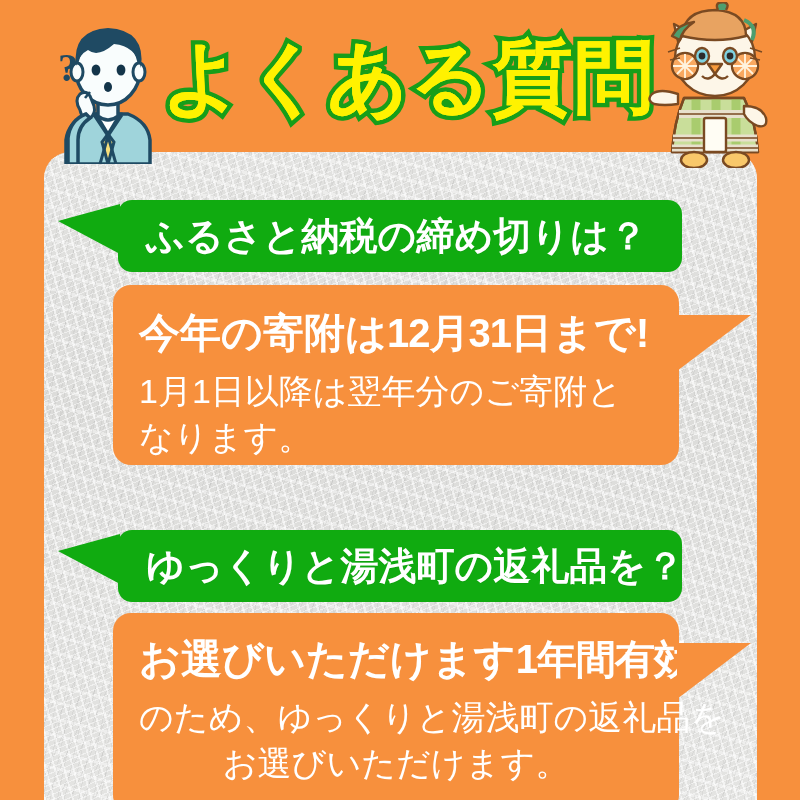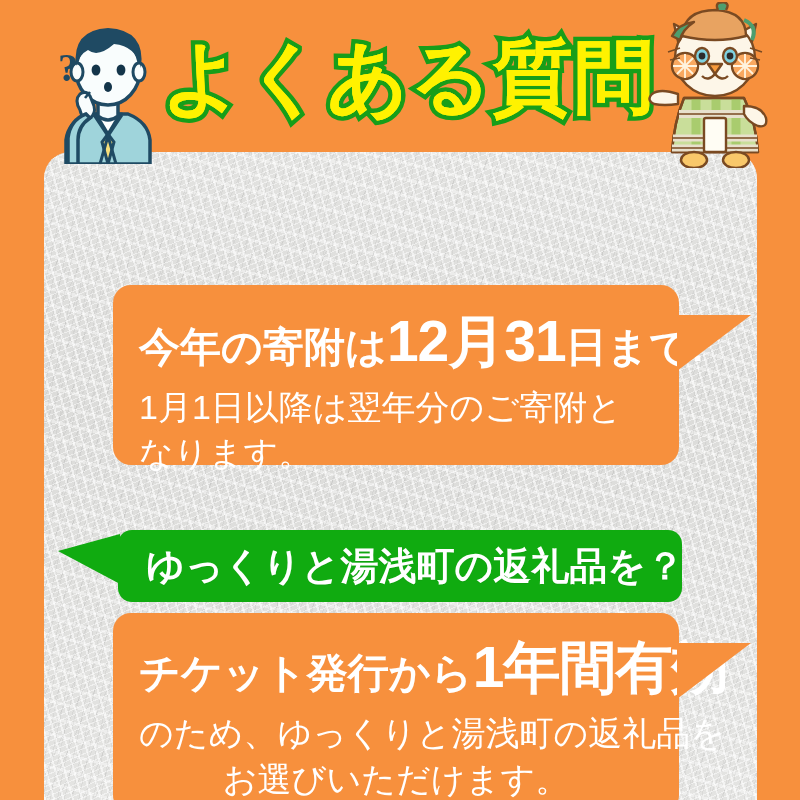--- a/index.html
+++ b/index.html
@@ -82,21 +82,21 @@
     position:absolute;left:113px;width:566px;
     background:#F7903D;border-radius:18px;
   }
   .abox .atail{
     position:absolute;right:-72px;top:30px;width:74px;height:56px;
     background:#F7903D;
     clip-path:polygon(0 0, 100% 0, 0 100%);
   }
   .aline{color:#fff;padding:0 26px;white-space:nowrap;line-height:1;}
   .big{font-size:41px;font-weight:bold;}
-  .huge{font-size:57px;font-weight:bold;letter-spacing:-1px;}
+  .huge{font-size:40px;font-weight:bold;letter-spacing:-1px;}
   .sm{font-size:34px;font-weight:normal;}
 </style>
 </head>
 <body>
 
 <div class="stage">
 
   <div class="paper"></div>
 
   <div class="header">
@@ -190,37 +190,41 @@
           <path d="M64 62 L78 62 L71 72 Z" fill="#F79A3C"></path>
           <path d="M71 72 Q64 80 58 74 M71 72 Q78 80 84 74" fill="none"></path>
 
           <path d="M24 50 L36 46 M26 58 L36 56" fill="none" stroke-width="1.6"></path>
           <path d="M118 50 L106 46 M116 58 L106 56" fill="none" stroke-width="1.6"></path>
         </g>
       </svg>
     </div>
   </div>
 
+  <div class="qbar" style="left:118px;top:200px;width:564px;">
+    <div class="qtail"></div>
+    <div class="qtext">ふるさと納税の締め切りは？</div>
+  </div>
 
   <div class="abox" style="top:285px;height:180px;">
     <div class="atail"></div>
     <div class="aline" style="padding-top:28px;">
       <span class="big">今年の寄附は</span><span class="huge">12月31</span><span class="big">日まで!</span>
     </div>
     <div class="aline sm" style="padding-top:20px;">1月1日以降は翌年分のご寄附と</div>
     <div class="aline sm" style="padding-top:12px;">なります。</div>
   </div>
 
   <div class="qbar" style="left:118px;top:530px;width:564px;">
     <div class="qtail"></div>
     <div class="qtext">ゆっくりと湯浅町の返礼品を？</div>
   </div>
 
   <div class="abox" style="top:613px;height:200px;">
     <div class="atail"></div>
     <div class="aline" style="padding-top:26px;">
-      <span class="big">チケット発行から</span><span class="huge">1年間有効</span>
+      <span class="big">お選びいただけます</span><span class="huge">1年間有効</span>
     </div>
     <div class="aline sm" style="padding-top:20px;">のため、ゆっくりと湯浅町の返礼品を</div>
     <div class="aline sm" style="padding-top:12px;text-align:center;">お選びいただけます。</div>
   </div>
 
 </div>
 
 </body></html>

